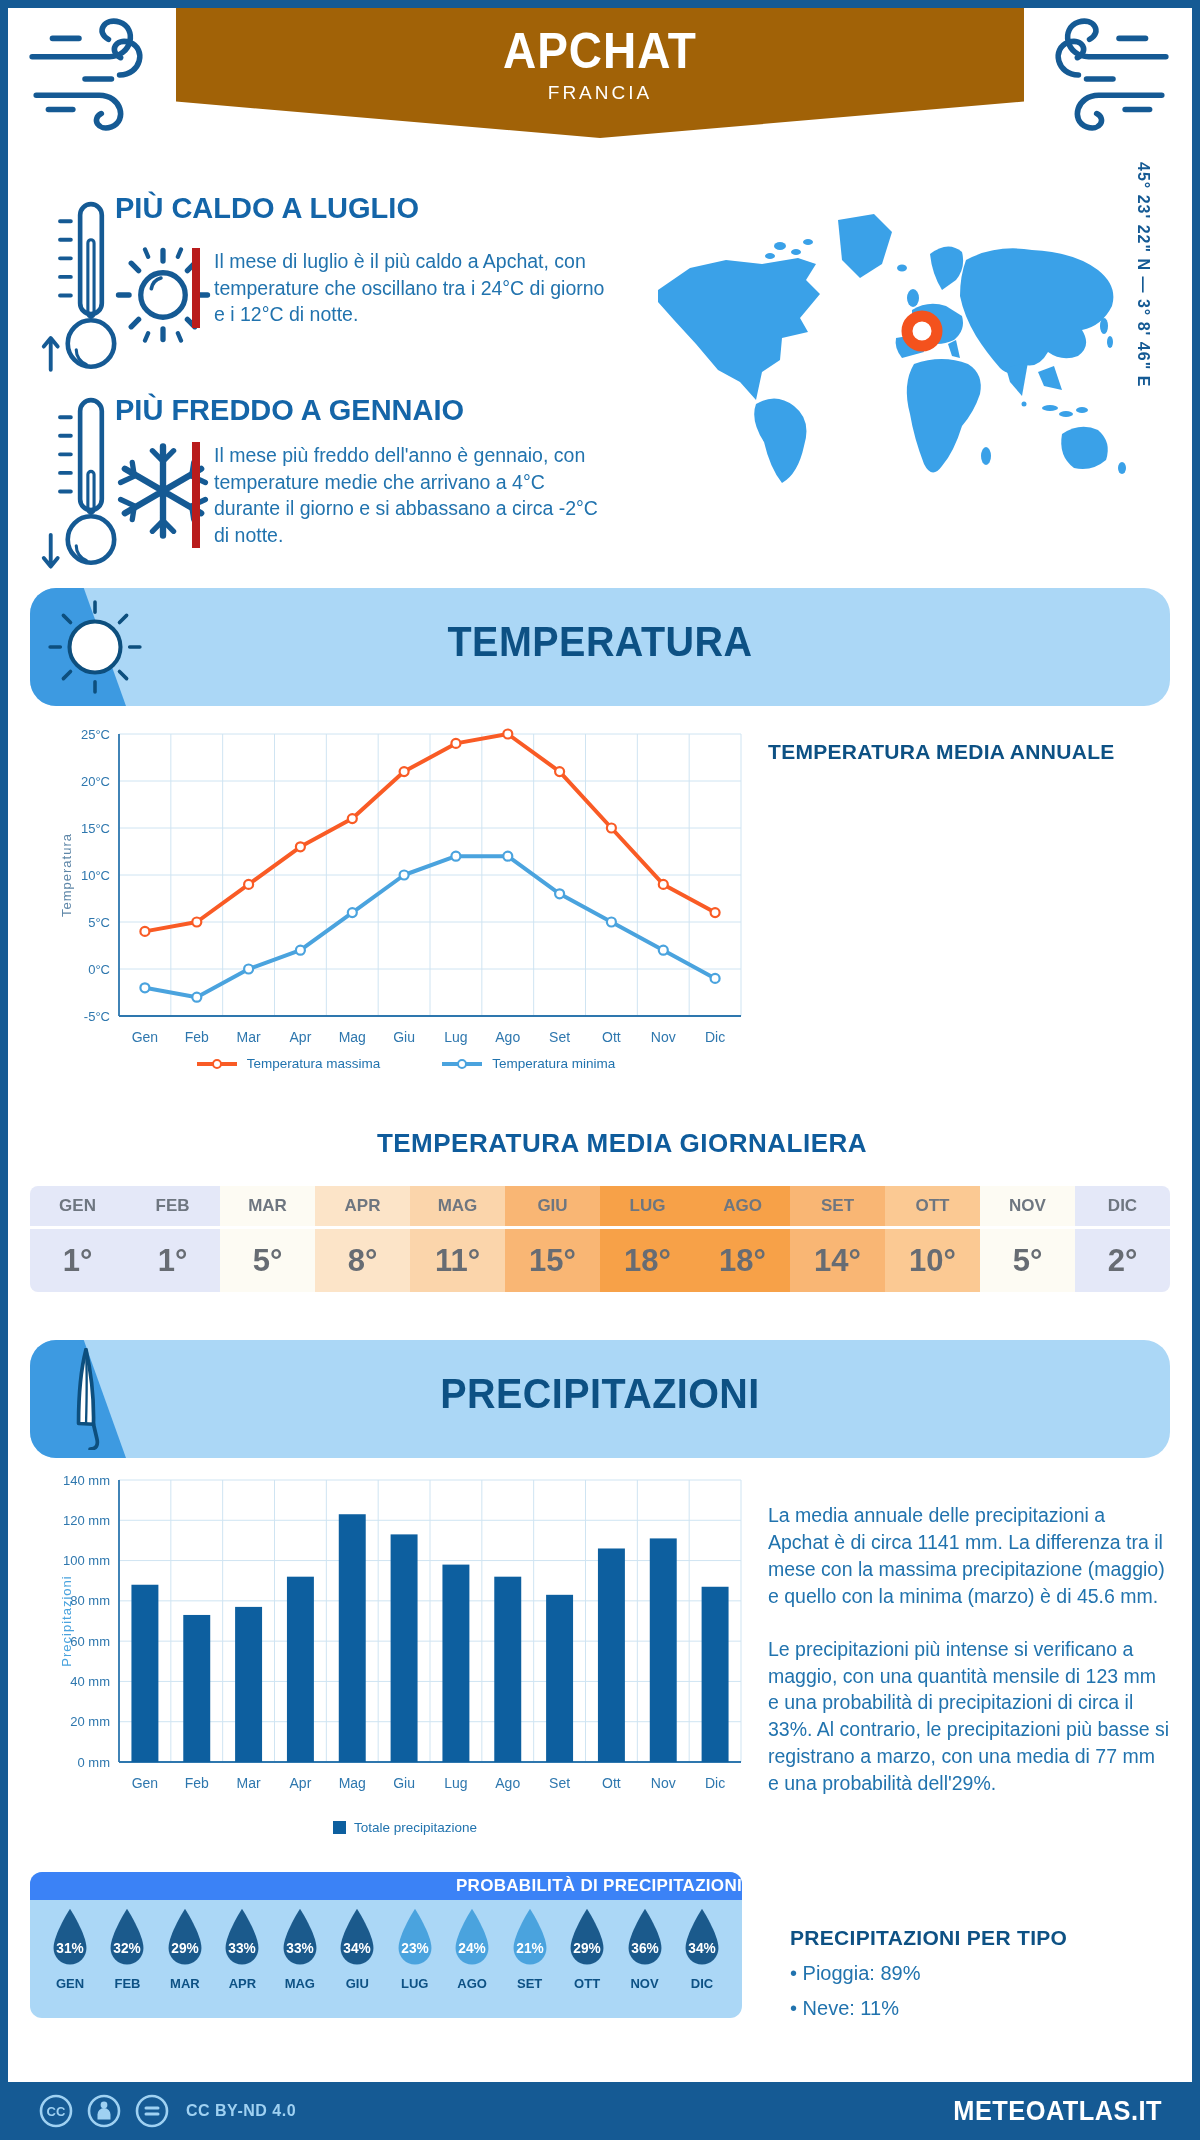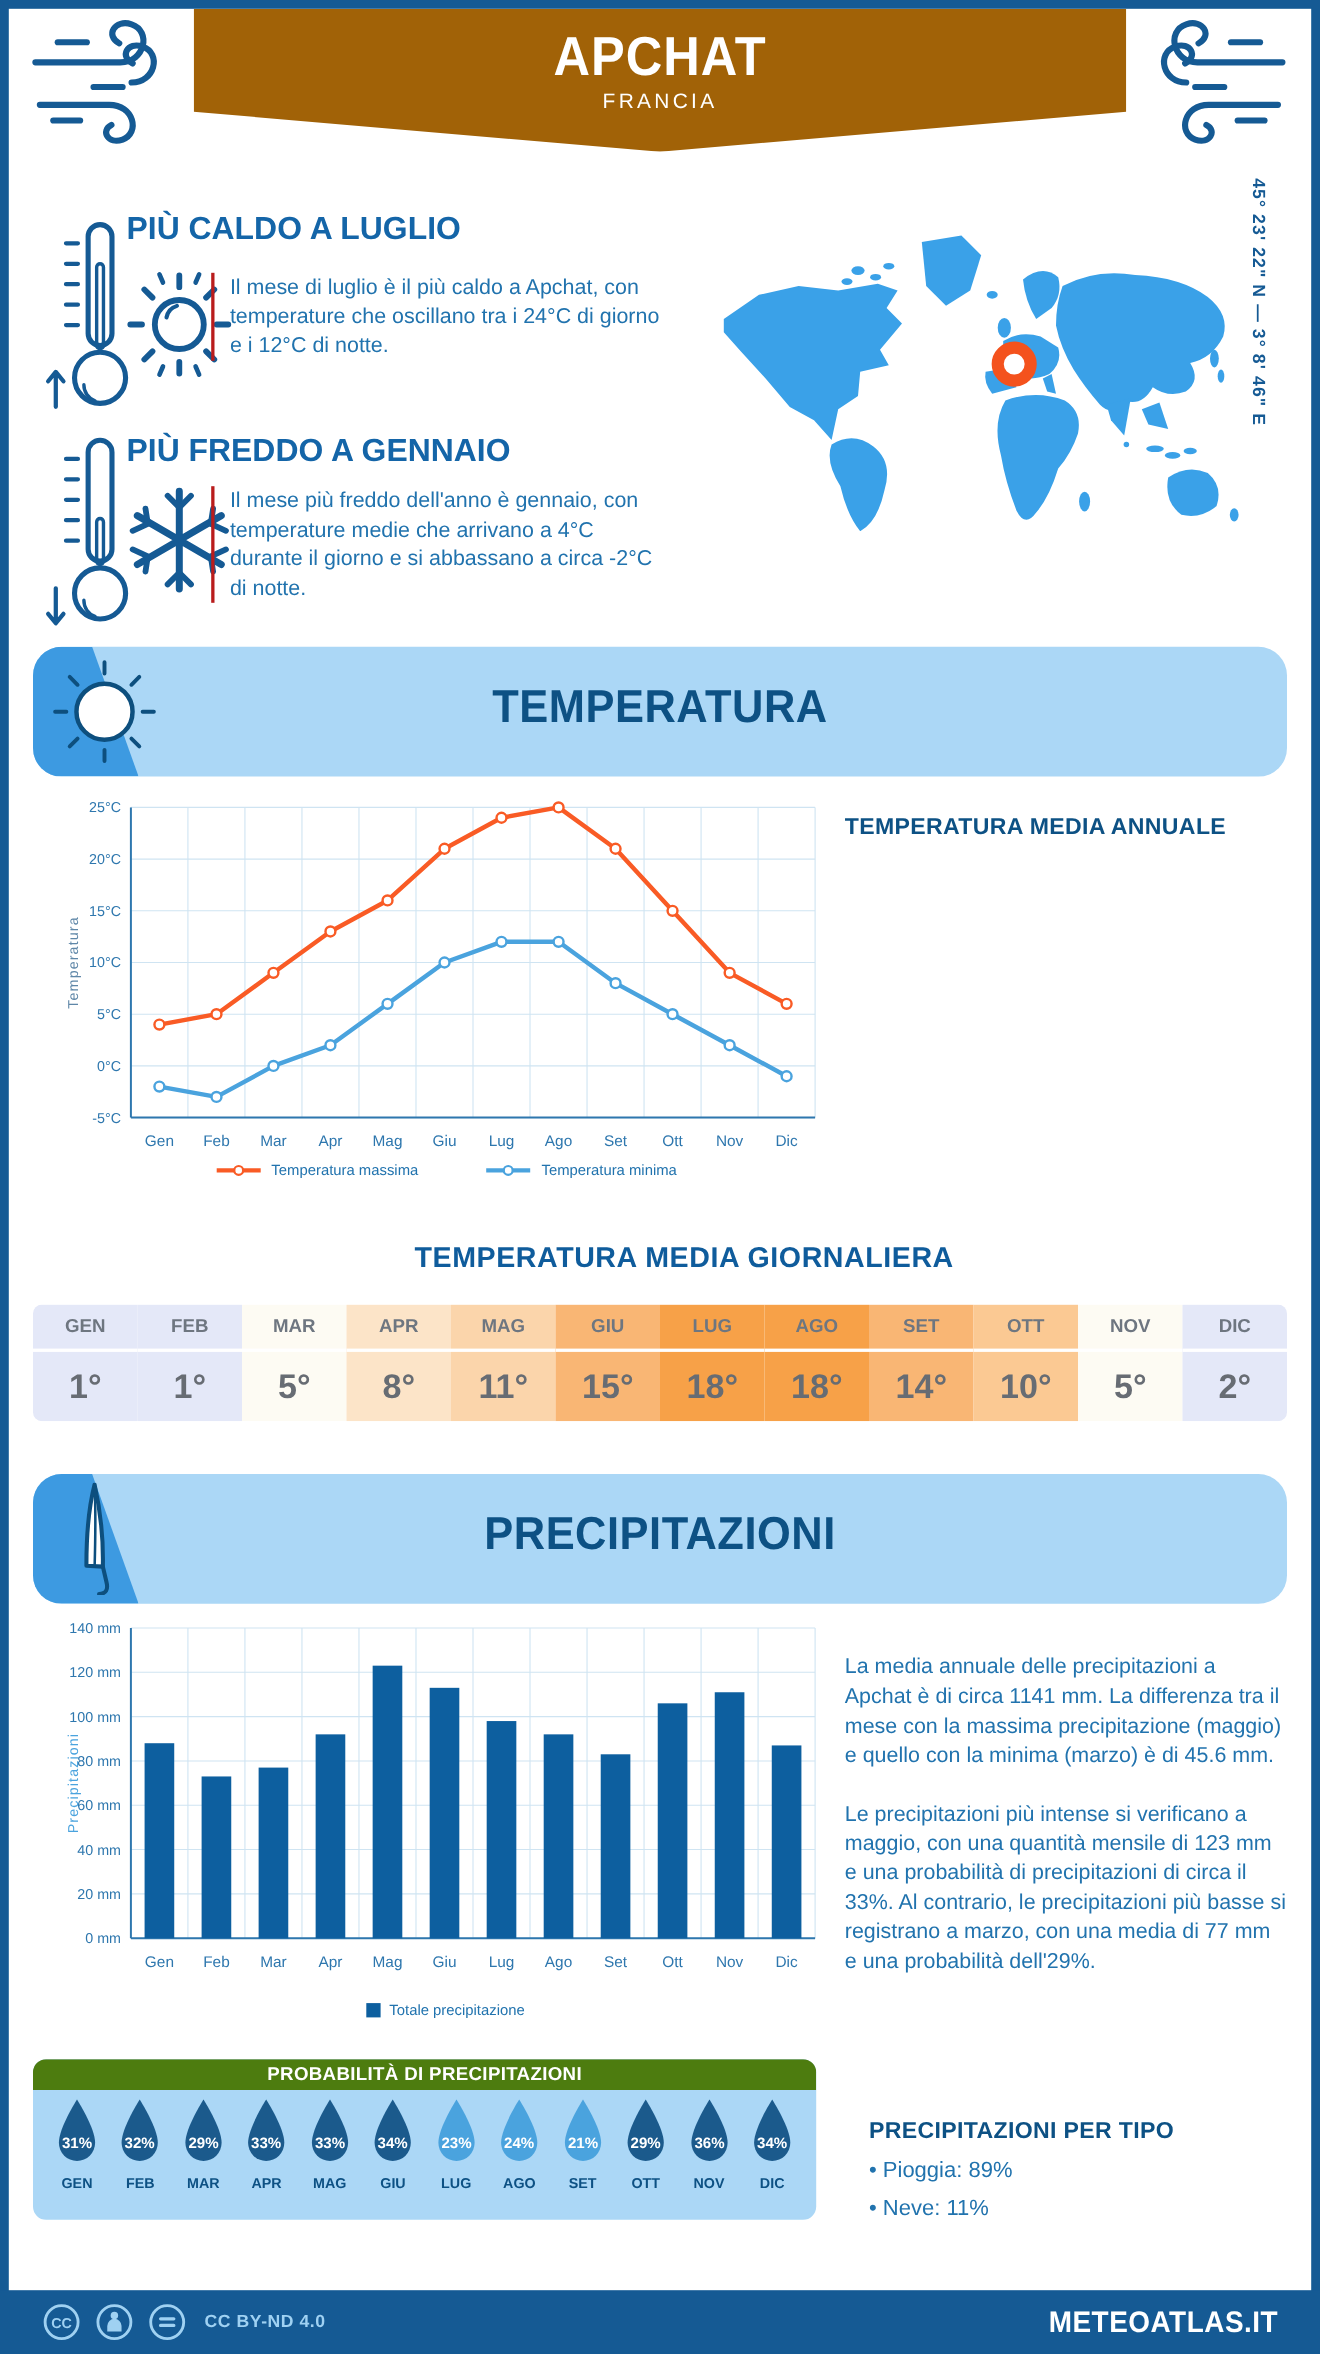--- a/index.html
+++ b/index.html
@@ -13,21 +13,21 @@
   .banner-ribbon h1{margin:14px 0 0;font-size:50px;letter-spacing:1px;transform:scaleX(.92);}
   .banner-ribbon .sub{font-size:19px;letter-spacing:3px;margin-top:2px;}
   .wind{position:absolute;top:16px;width:122px;height:120px;}
   .wind.left{left:22px;} .wind.right{left:1054px;transform:scaleX(-1);}
   .coords{position:absolute;left:1134px;top:162px;height:340px;writing-mode:vertical-rl;
     font-weight:bold;font-size:16px;color:#155a94;letter-spacing:1px;}
 
   
   .hl{position:absolute;left:36px;width:585px;}
   .hl .ttl{position:absolute;left:79px;top:0;font-size:29px;font-weight:bold;color:#1465a8;}
-  .hl .body{position:absolute;left:156px;border-left:3px solid #b91c1c;padding-left:14px;
+  .hl .body{position:absolute;left:156px;border-left:8px solid #b91c1c;padding-left:14px;
     width:396px;font-size:19.5px;line-height:1.36;color:#2173ae;}
   .therm{position:absolute;left:2px;top:6px;width:92px;height:178px;}
   .hl-ico{position:absolute;left:74px;top:50px;width:106px;height:106px;}
 
   
   .sec-banner{position:absolute;left:30px;width:1140px;height:118px;background:#abd7f6;
     border-radius:26px;overflow:hidden;}
   .sec-banner .wedge{position:absolute;left:0;top:0;width:96px;height:100%;background:#3d9ae1;
     clip-path:polygon(0 0,56% 0,100% 100%,0 100%);}
   .sec-banner .ico{position:absolute;left:14px;top:8px;width:102px;height:102px;}
@@ -50,22 +50,22 @@
     color:#0f5c9c;letter-spacing:.5px;}
   .month-table{position:absolute;left:30px;top:1186px;width:1140px;height:106px;display:flex;
     border-radius:8px;overflow:hidden;}
   .mt-col{flex:1;display:flex;flex-direction:column;text-align:center;}
   .mt-head{height:40px;line-height:40px;font-size:17px;font-weight:bold;color:#6e7680;}
   .mt-val{flex:1;border-top:3px solid #fff;font-size:31px;font-weight:bold;color:#676c73;
     display:flex;align-items:center;justify-content:center;}
 
   .prob-panel{position:absolute;left:30px;top:1872px;width:712px;height:146px;background:#abd7f6;
     border-radius:12px;overflow:hidden;}
-  .prob-head{height:28px;background:#4d7c0f;color:#fff;font-weight:bold;font-size:17px;
-    text-align:center;line-height:28px;letter-spacing:.3px;}
+  .prob-head{height:28px;background:#3b82f6;color:#fff;font-weight:bold;font-size:17px;
+    text-align:right;line-height:28px;letter-spacing:.3px;}
   .drops{display:flex;justify-content:space-between;padding:6px 12px 0;}
   .drop-item{width:56px;text-align:center;}
   .drop-item .mon{font-size:13px;font-weight:bold;color:#0d5184;margin-top:2px;}
 
   .footer{position:absolute;left:0;top:2082px;width:1200px;height:58px;background:#155a94;
     display:flex;align-items:center;padding:0 38px;box-sizing:border-box;z-index:60;}
   .cc-group{display:flex;align-items:center;gap:12px;}
   .license{margin-left:16px;font-weight:bold;font-size:16px;color:#9fd1f2;letter-spacing:.5px;}
   .brand{margin-left:auto;font-weight:bold;font-size:27px;color:#fff;letter-spacing:.5px;
     transform:scaleX(.94);transform-origin:right center;}

